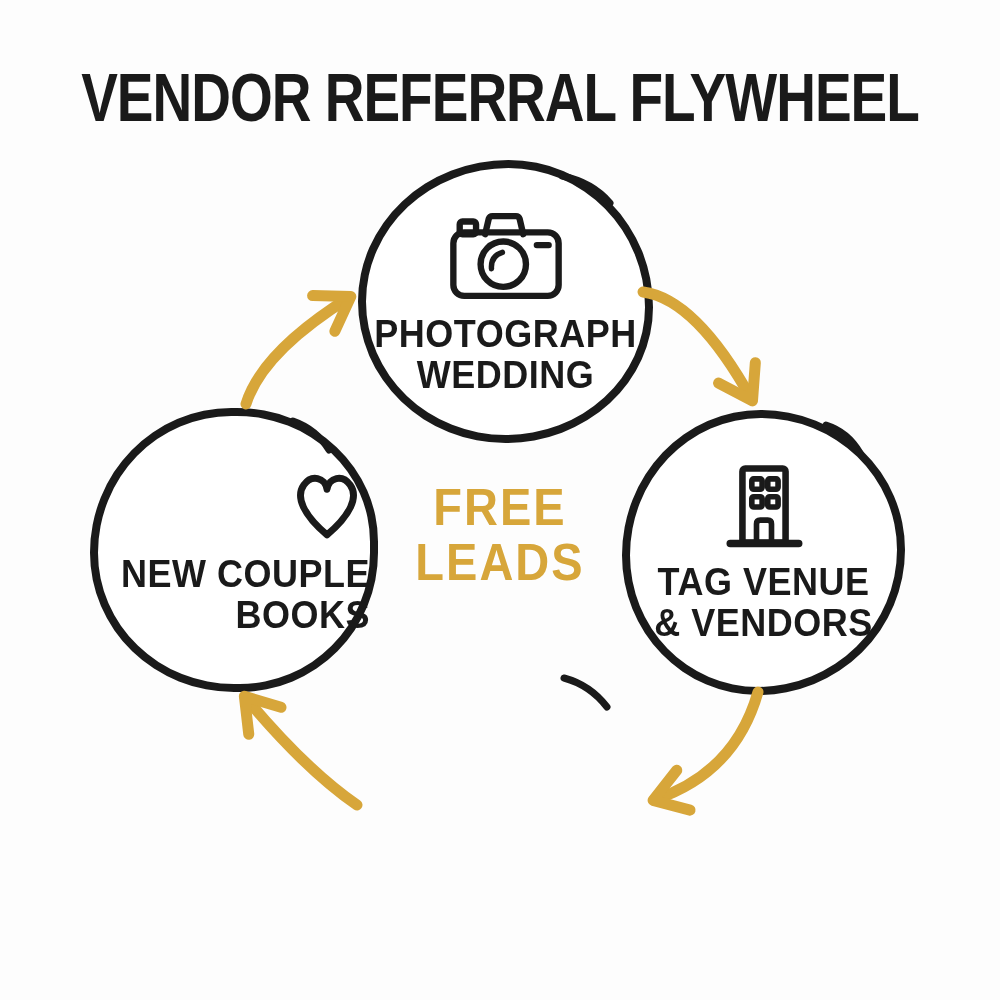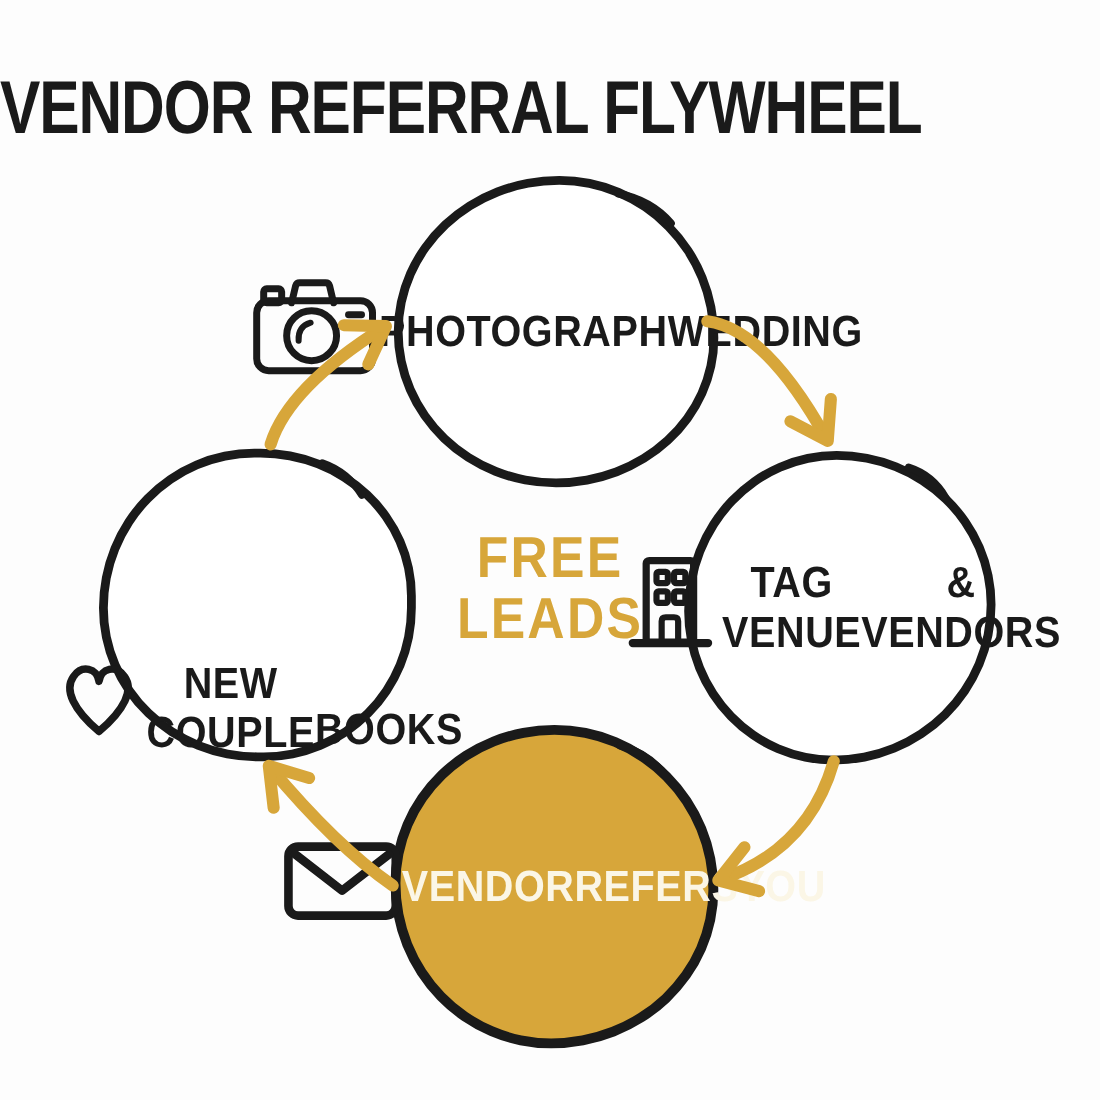--- a/index.html
+++ b/index.html
@@ -19,20 +19,21 @@
     background: var(--bg);
     overflow: hidden;
   }
 
   
   .title-wrap {
     position: absolute;
     top: 58px;
     left: 0;
     width: 100%;
+    text-align: center;
   }
   .title-inner {
     display: inline-block;
     font-size: 55px;
     font-weight: 700;
     letter-spacing: -1px;
     color: var(--ink);
     transform: scaleY(1.24);
     transform-origin: center top;
     white-space: nowrap;
@@ -66,21 +67,21 @@
     stroke-width: 7;
     stroke-linecap: round;
   }
 
   
   .node {
     position: absolute;
     background: #FFFFFF;
     border: 8px solid var(--ink);
     display: flex;
-    flex-direction: row;
+    flex-direction: column;
     align-items: center;
     justify-content: center;
     text-align: center;
     z-index: 2;
   }
   .node--top    { left: 358px; top: 160px; width: 295px; height: 283px; border-radius: 51% 49% 50% 50% / 50% 52% 48% 50%; }
   .node--right  { left: 622px; top: 410px; width: 283px; height: 285px; border-radius: 49% 51% 52% 48% / 51% 49% 51% 49%; text-align: center; }
   .node--left   { left:  90px; top: 408px; width: 288px; height: 284px; border-radius: 50% 50% 49% 51% / 52% 48% 50% 50%; align-items: flex-end; }
   .node--bottom {
     left: 355px; top: 659px; width: 298px; height: 294px;
@@ -166,31 +167,20 @@
         <rect class="icon-stroke" x="37" y="37" width="11" height="11" rx="2" stroke-width="6"></rect>
         <rect class="icon-stroke" x="54" y="37" width="11" height="11" rx="2" stroke-width="6"></rect>
         <path class="icon-stroke" d="M42,85 L42,66 Q42,62 46,62 L54,62 Q58,62 58,66 L58,85" stroke-width="6"></path>
         <line class="icon-stroke" x1="14" y1="87" x2="87" y2="87" stroke-width="8"></line>
       </svg>
     </span>
     <div class="node-label">TAG VENUE</div>
     <div class="node-label">&amp; VENDORS</div>
   </div>
 
-  <div class="node node--bottom">
-    <span class="node-icon">
-      <svg width="108" height="74" viewBox="0 0 124 84">
-        <rect class="icon-stroke" x="6" y="6" width="112" height="72" rx="10" stroke-width="9" fill="#FEFDF6"></rect>
-        <path class="icon-stroke" d="M13,14 L62,52 L111,14" stroke-width="9"></path>
-      </svg>
-    </span>
-    <div class="node-label">VENDOR</div>
-    <div class="node-label">REFERS</div>
-    <div class="node-label">YOU</div>
-  </div>
 
   <div class="node node--left">
     <span class="node-icon">
       <svg width="86" height="80" viewBox="0 0 100 92">
         <path class="icon-stroke" stroke-width="8" d="M50,82 C23,59 13,38 23,24 C32,11 48,15 50,29 C52,15 68,11 77,24 C87,38 77,59 50,82 Z"></path>
       </svg>
     </span>
     <div class="node-label">NEW COUPLE</div>
     <div class="node-label">BOOKS</div>
   </div>

